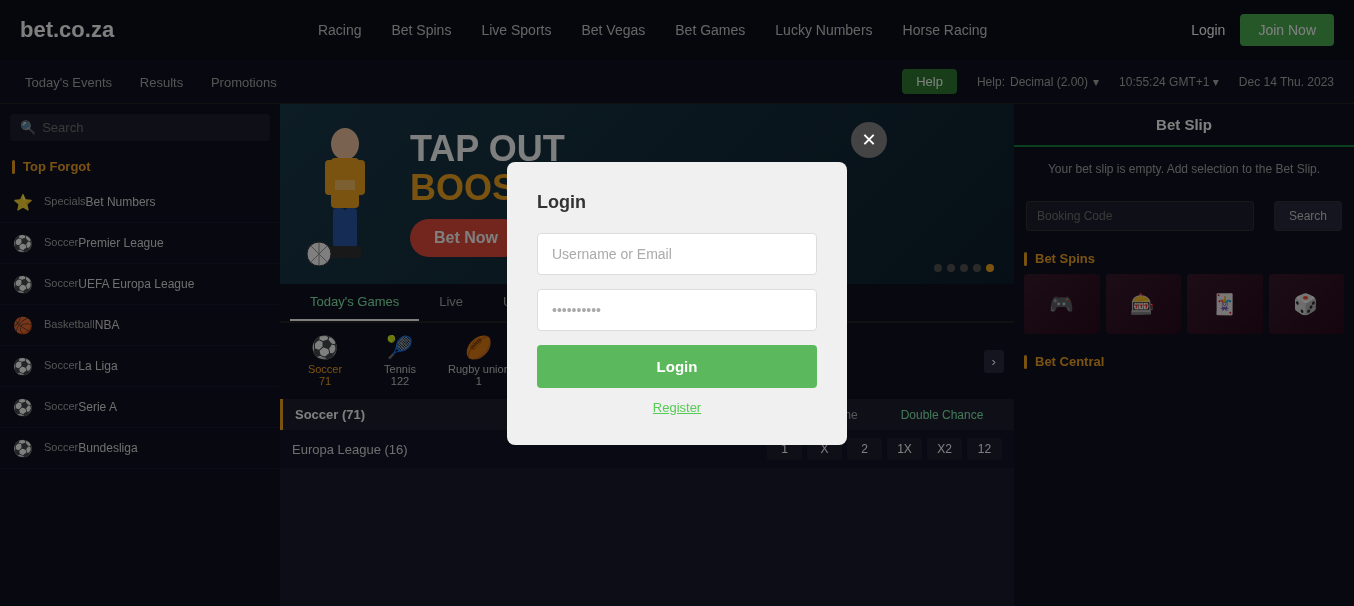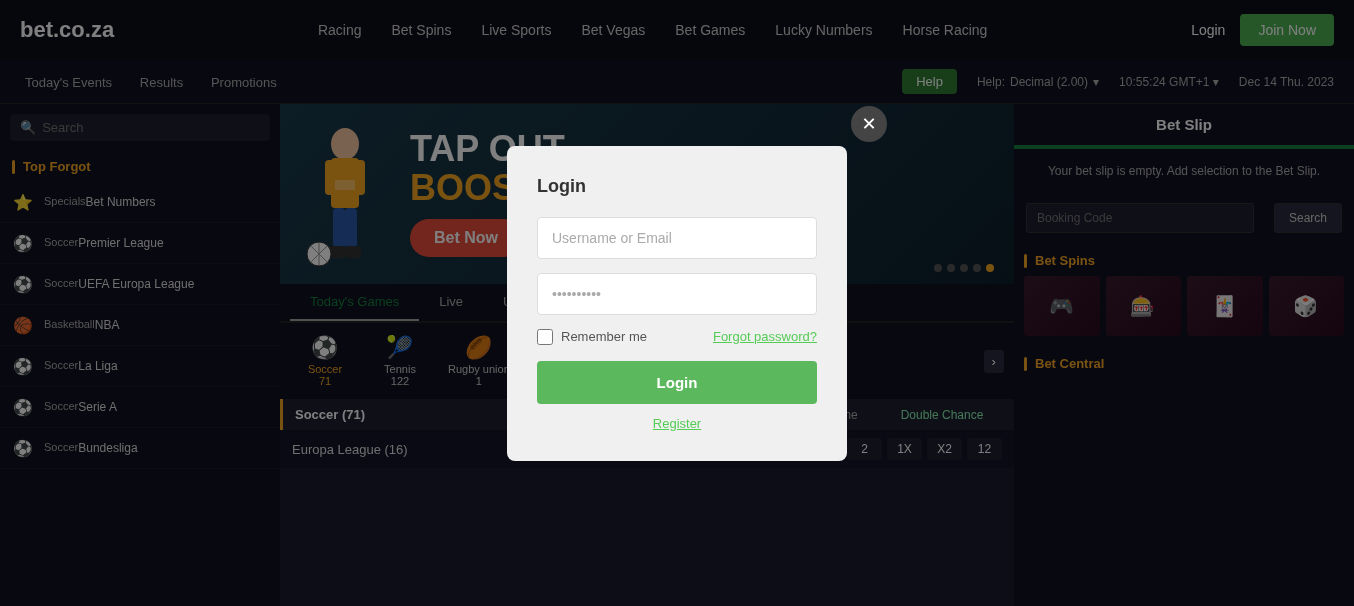--- a/index.html
+++ b/index.html
@@ -42,21 +42,21 @@
     
     .center { flex: 1; background: #1a1a2e; overflow-y: auto; }
     .banner { height: 180px; background: linear-gradient(135deg, #1a3a4a, #0d1f2d); position: relative; overflow: hidden; display: flex; align-items: center; }
     .banner-content { padding: 20px 130px; }
     .banner-tap { color: #fff; font-size: 36px; font-weight: 900; text-transform: uppercase; line-height: 1; }
     .banner-boost { color: #f5a623; font-size: 36px; font-weight: 900; text-transform: uppercase; }
     .banner-btn { background: #e74c3c; color: #fff; border: none; padding: 10px 24px; border-radius: 24px; font-size: 16px; font-weight: bold; cursor: pointer; margin-top: 10px; display: block; }
 
     .tabs-bar { display: flex; border-bottom: 2px solid #222; background: #111122; padding: 0 10px; }
     .tab { padding: 10px 20px; color: #aaa; font-size: 13px; cursor: pointer; position: relative; }
-    .tab.active { color: #15803d; border-bottom: 2px solid #a3a3a3; }
+    .tab.active { color: #86efac; border-bottom: 2px solid #ffffff; }
 
     .sport-icons-row { display: flex; align-items: center; background: #111122; padding: 8px 10px; gap: 5px; overflow: hidden; }
     .sport-icon-item { display: flex; flex-direction: column; align-items: center; padding: 4px 8px; cursor: pointer; min-width: 70px; }
     .sport-icon-item .s-icon { font-size: 22px; color: #ccc; }
     .sport-icon-item .s-name { font-size: 11px; color: #ccc; margin-top: 2px; }
     .sport-icon-item .s-count { font-size: 11px; color: #ccc; }
     .sport-icon-item.active .s-name, .sport-icon-item.active .s-count { color: #f5a623; }
     .nav-arrow { background: #2a2a3e; border: none; color: #fff; padding: 4px 8px; cursor: pointer; border-radius: 3px; margin-left: auto; }
 
     .games-header { display: flex; align-items: center; padding: 8px 12px; background: #1e1e30; border-left: 3px solid #f5a623; }
@@ -64,21 +64,21 @@
     .games-header-col { color: #aaa; font-size: 12px; flex: 0 0 120px; text-align: center; }
     .games-header-col2 { color: #86efac; font-size: 12px; flex: 0 0 120px; text-align: center; }
 
     .league-row { display: flex; align-items: center; padding: 8px 12px; background: #15152a; cursor: pointer; }
     .league-name { font-size: 13px; color: #ddd; flex: 1; }
     .league-odds { display: flex; gap: 5px; }
     .odd-btn { background: #1e1e30; color: #fff; border: none; padding: 4px 10px; border-radius: 3px; font-size: 12px; cursor: pointer; min-width: 35px; text-align: center; }
 
     
     .right-sidebar { width: 340px; background: #111122; flex-shrink: 0; overflow-y: auto; }
-    .bet-slip-header { text-align: center; padding: 12px; font-size: 15px; font-weight: bold; border-bottom: 4px solid #15803d; }
+    .bet-slip-header { text-align: center; padding: 12px; font-size: 15px; font-weight: bold; border-bottom: 2px solid #15803d; }
     .bet-slip-empty { color: #aaa; font-size: 12px; padding: 15px 12px; text-align: center; }
     .booking-row { display: flex; gap: 20px; padding: 10px 12px; }
     .booking-input { flex: 1; background: #1e1e30; border: 1px solid #333; color: #aaa; padding: 7px 10px; font-size: 12px; border-radius: 3px; outline: none; }
     .booking-search-btn { background: #2a2a3e; color: #ccc; border: 1px solid #333; padding: 7px 14px; font-size: 12px; border-radius: 3px; cursor: pointer; }
 
     .bet-spins-section { padding: 10px; }
     .bet-spins-title { color: #f5a623; font-size: 13px; font-weight: bold; display: flex; align-items: center; gap: 8px; margin-bottom: 8px; }
     .bet-spins-title::before { content: ''; width: 3px; height: 14px; background: #f5a623; border-radius: 2px; }
     .spins-banner { width: 100%; height: 70px; background: linear-gradient(135deg, #2a1a3e, #1a0a2e); border-radius: 4px; display: flex; align-items: center; justify-content: center; overflow: hidden; }
     .spins-text { color: #f5a623; font-size: 16px; font-weight: bold; letter-spacing: 2px; }
@@ -337,23 +337,16 @@
   </div>
 
 </div>
 
 <div class="overlay">
   <div class="modal">
     <button class="modal-close">✕</button>
     <div class="modal-title">Login</div>
     <input class="modal-input" type="text" placeholder="Username or Email" style="">
     <input class="modal-input" type="password" placeholder="••••••••••" style="">
-    <div class="modal-row">
-      <div class="remember-row">
-        <input type="checkbox" class="remember-checkbox" style="">
-        <label class="remember-label">Remember me</label>
-      </div>
-      <span class="forgot-link">Forgot password?</span>
-    </div>
     <button class="login-submit">Login</button>
     <div class="register-link">Register</div>
   </div>
 </div>
 
 </body></html>

